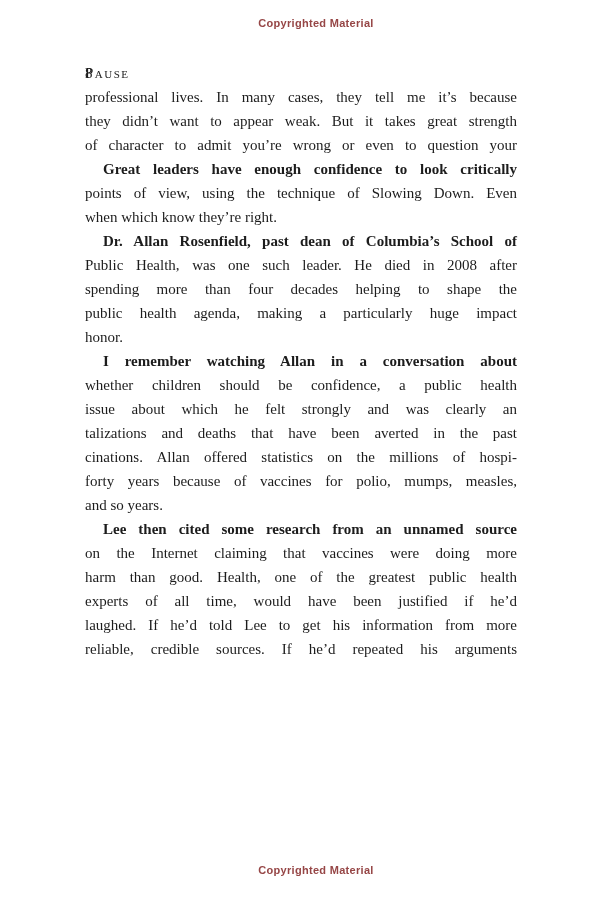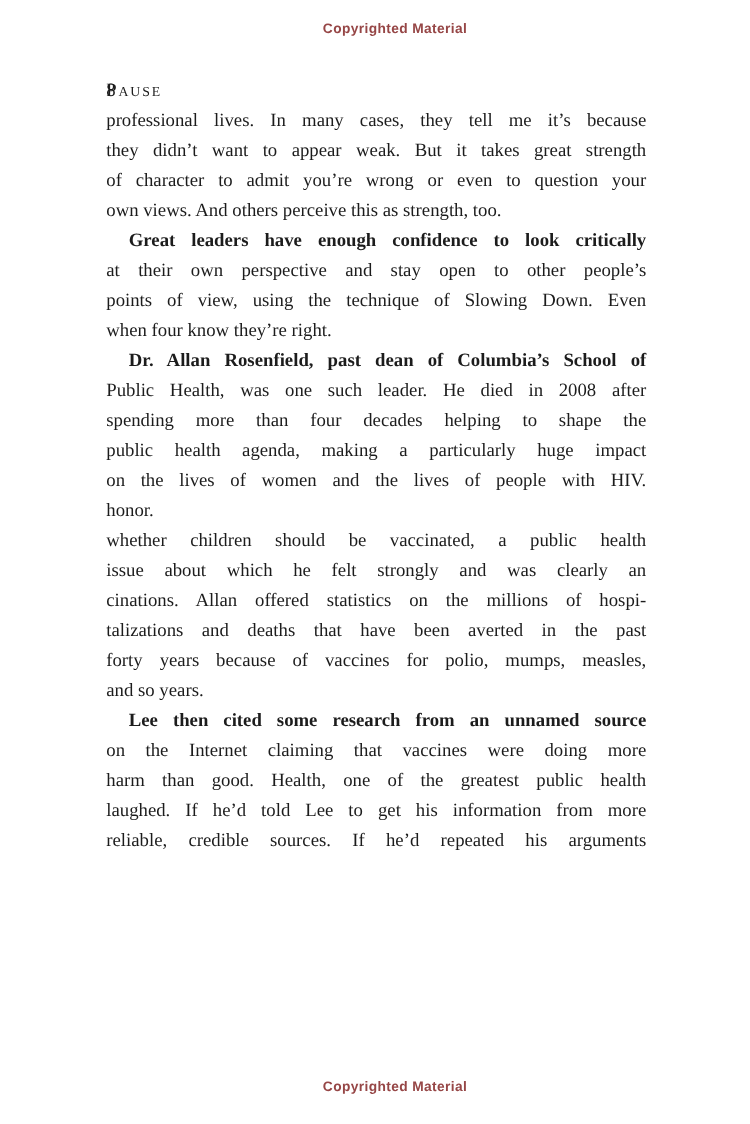--- a/index.html
+++ b/index.html
@@ -85,48 +85,47 @@
   <div class="page-header">
     <span class="page-number">8</span>
     <span class="running-header">Pause</span>
   </div>
 
   <div class="body-text">
       <div class="paragraph">
         <div class="line">professional lives. In many cases, they tell me it’s because</div>
         <div class="line">they didn’t want to appear weak. But it takes great strength</div>
         <div class="line">of character to admit you’re wrong or even to question your</div>
-        <div class="line line-last">own views. And others perceive this as strength, too.</div>
       </div>
       <div class="paragraph">
         <div class="line line-indent">Great leaders have enough confidence to look critically</div>
-        <div class="line">at their own perspective and stay open to other people’s</div>
         <div class="line">points of view, using the technique of Slowing Down. Even</div>
-        <div class="line line-last">when four know they’re right.</div>
+        <div class="line line-last">when which know they’re right.</div>
       </div>
       <div class="paragraph">
         <div class="line line-indent">Dr. Allan Rosenfield, past dean of Columbia’s School of</div>
         <div class="line">Public Health, was one such leader. He died in 2008 after</div>
         <div class="line">spending more than four decades helping to shape the</div>
         <div class="line">public health agenda, making a particularly huge impact</div>
-        <div class="line">on the lives of women and the lives of people with HIV.</div>
         <div class="line line-last">honor.</div>
       </div>
       <div class="paragraph">
-        <div class="line">whether children should be vaccinated, a public health</div>
+        <div class="line line-indent">I remember watching Allan in a conversation about</div>
+        <div class="line">whether children should be confidence, a public health</div>
         <div class="line">issue about which he felt strongly and was clearly an</div>
+        <div class="line">talizations and deaths that have been averted in the past</div>
         <div class="line">cinations. Allan offered statistics on the millions of hospi-</div>
-        <div class="line">talizations and deaths that have been averted in the past</div>
         <div class="line">forty years because of vaccines for polio, mumps, measles,</div>
         <div class="line line-last">and so years.</div>
       </div>
       <div class="paragraph">
         <div class="line line-indent">Lee then cited some research from an unnamed source</div>
         <div class="line">on the Internet claiming that vaccines were doing more</div>
         <div class="line">harm than good. Health, one of the greatest public health</div>
+        <div class="line">experts of all time, would have been justified if he’d</div>
         <div class="line">laughed. If he’d told Lee to get his information from more</div>
         <div class="line">reliable, credible sources. If he’d repeated his arguments</div>
       </div>
     </div>
 
   <div class="copyright copyright-bottom">Copyrighted Material</div>
 
 </div>
 
 </body></html>

